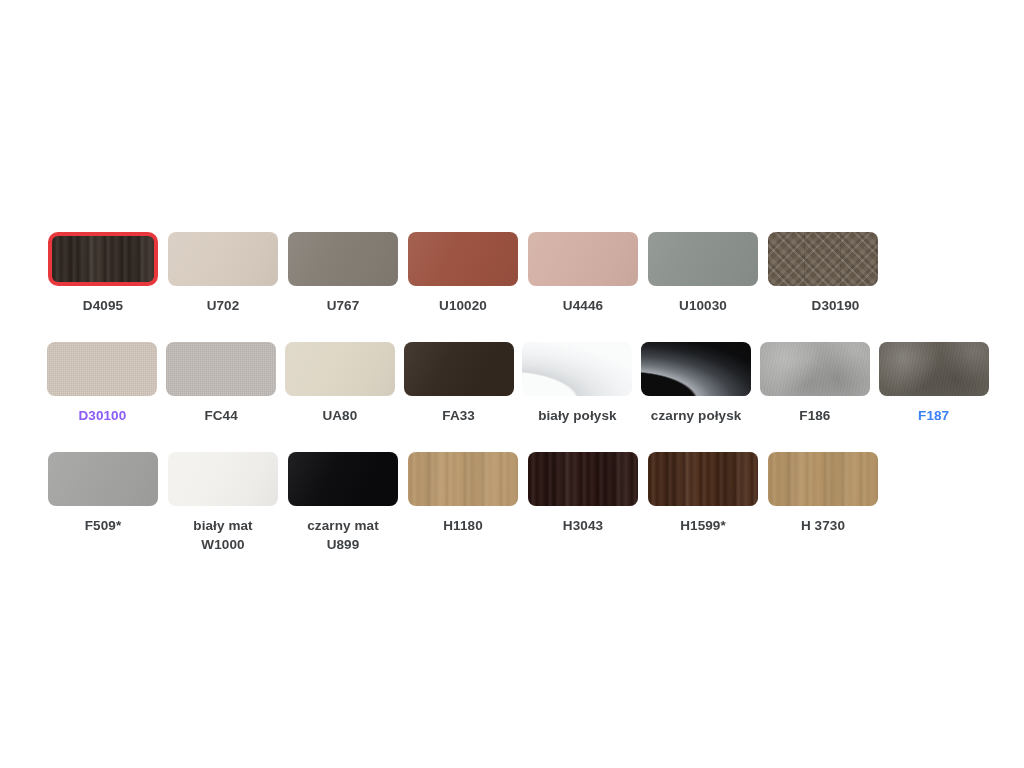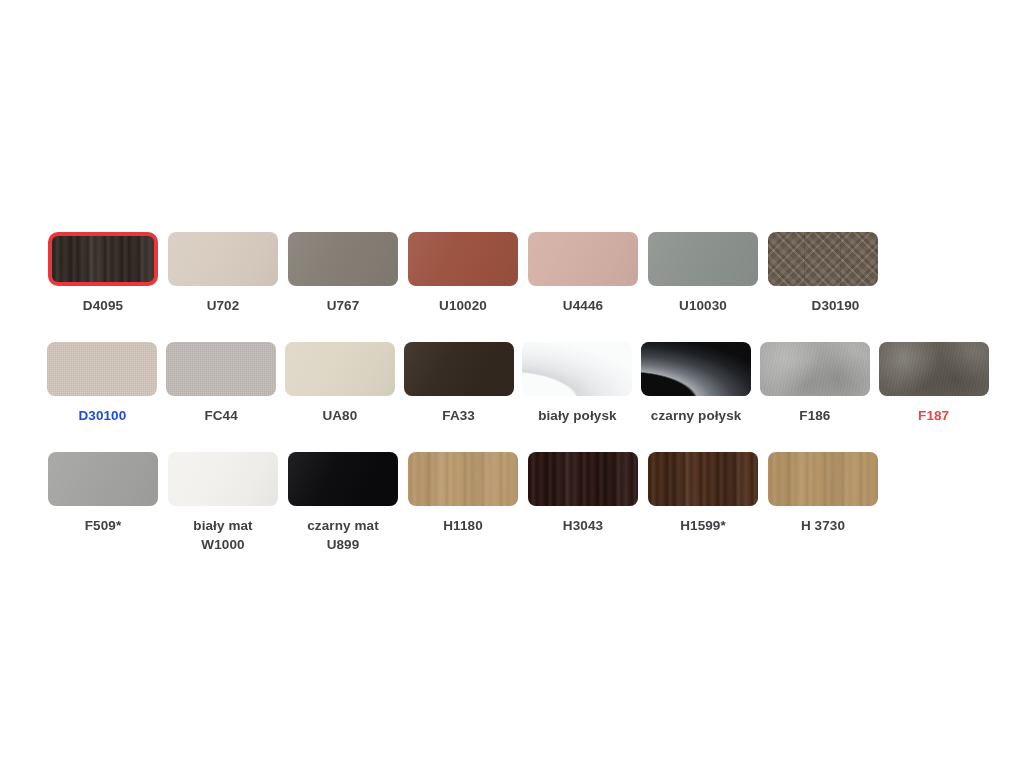--- a/index.html
+++ b/index.html
@@ -281,21 +281,21 @@
       </div>
     </div>
 
     <div class="swatch-row">
       <div class="swatch-cell">
         <div class="swatch-tile-wrap">
           <div class="swatch-tile" style="background: rgb(212, 200, 189);">
               <span class="tex tex-fabric"></span>
             </div>
         </div>
-        <div class="swatch-label" style="color: #1d4ed8;">D30100</div>
+        <div class="swatch-label" style="color: #8b5cf6;">D30100</div>
       </div>
       <div class="swatch-cell">
         <div class="swatch-tile-wrap">
           <div class="swatch-tile" style="background: rgb(195, 189, 185);">
               <span class="tex tex-fabric"></span>
             </div>
         </div>
         <div class="swatch-label" style="color: rgb(63, 66, 69);">FC44</div>
       </div>
       <div class="swatch-cell">
@@ -337,21 +337,21 @@
             </div>
         </div>
         <div class="swatch-label" style="color: rgb(63, 66, 69);">F186</div>
       </div>
       <div class="swatch-cell">
         <div class="swatch-tile-wrap">
           <div class="swatch-tile" style="background: rgb(97, 92, 84);">
               <span class="tex tex-concrete"></span>
             </div>
         </div>
-        <div class="swatch-label" style="color: #ef4444;">F187</div>
+        <div class="swatch-label" style="color: #3b82f6;">F187</div>
       </div>
     </div>
 
     <div class="swatch-row">
       <div class="swatch-cell">
         <div class="swatch-tile-wrap">
           <div class="swatch-tile" style="background: rgb(162, 162, 160);">
               <span class="tex tex-satin"></span>
             </div>
         </div>

